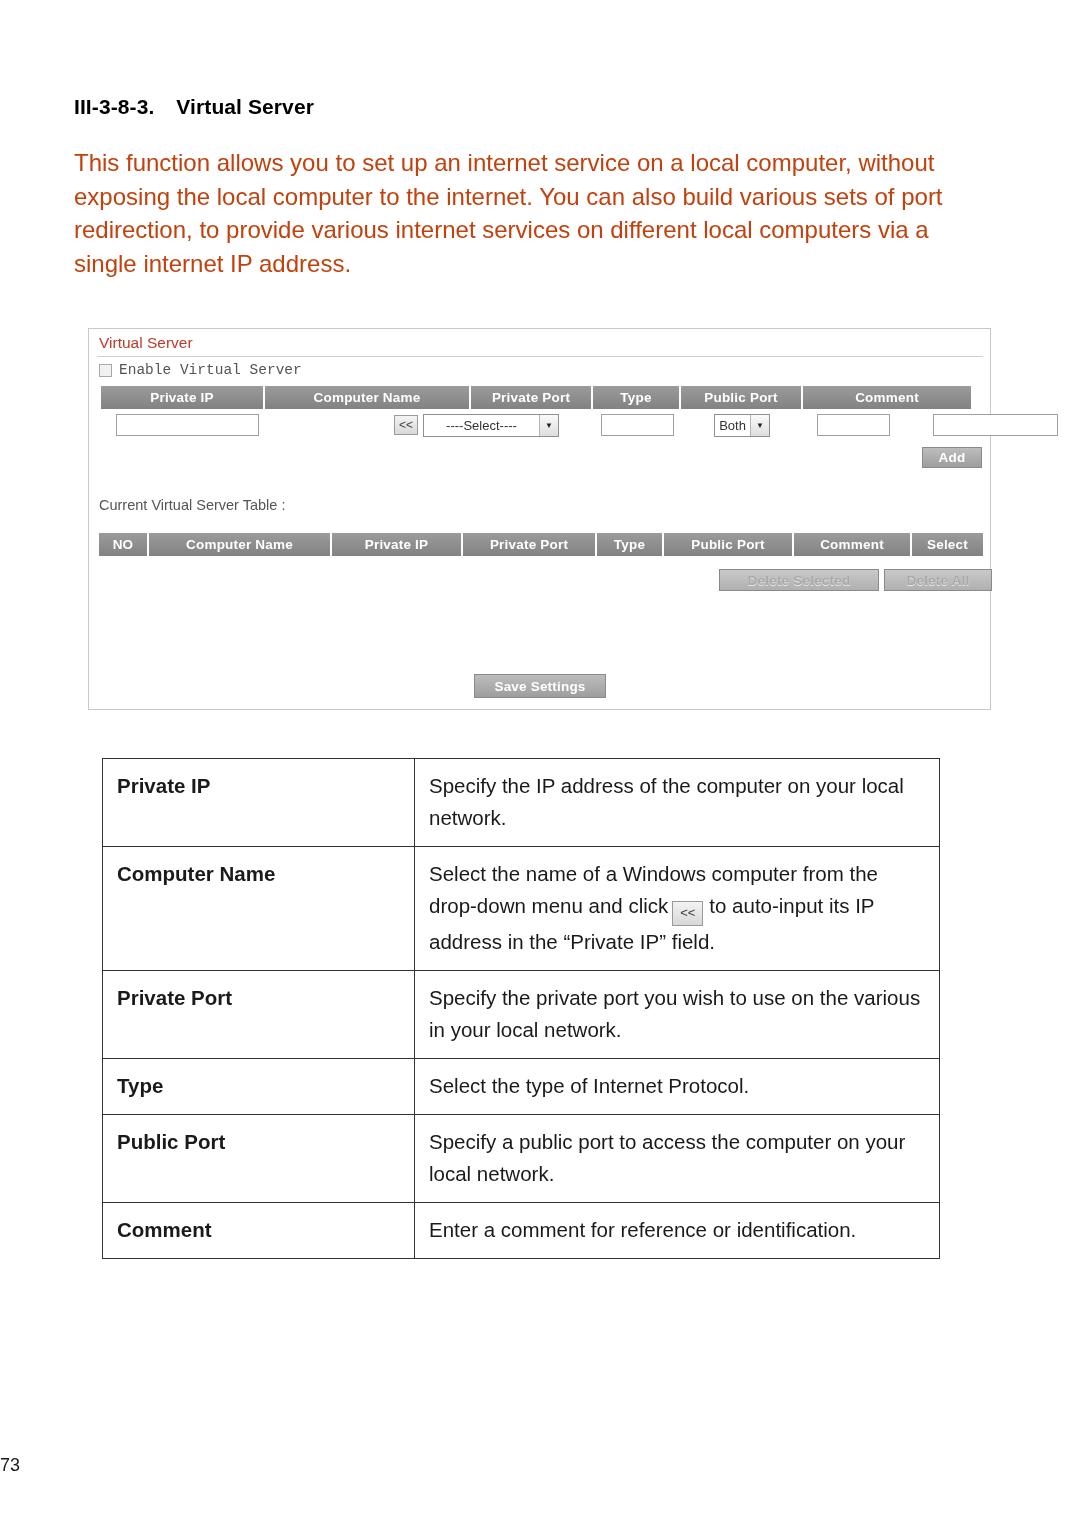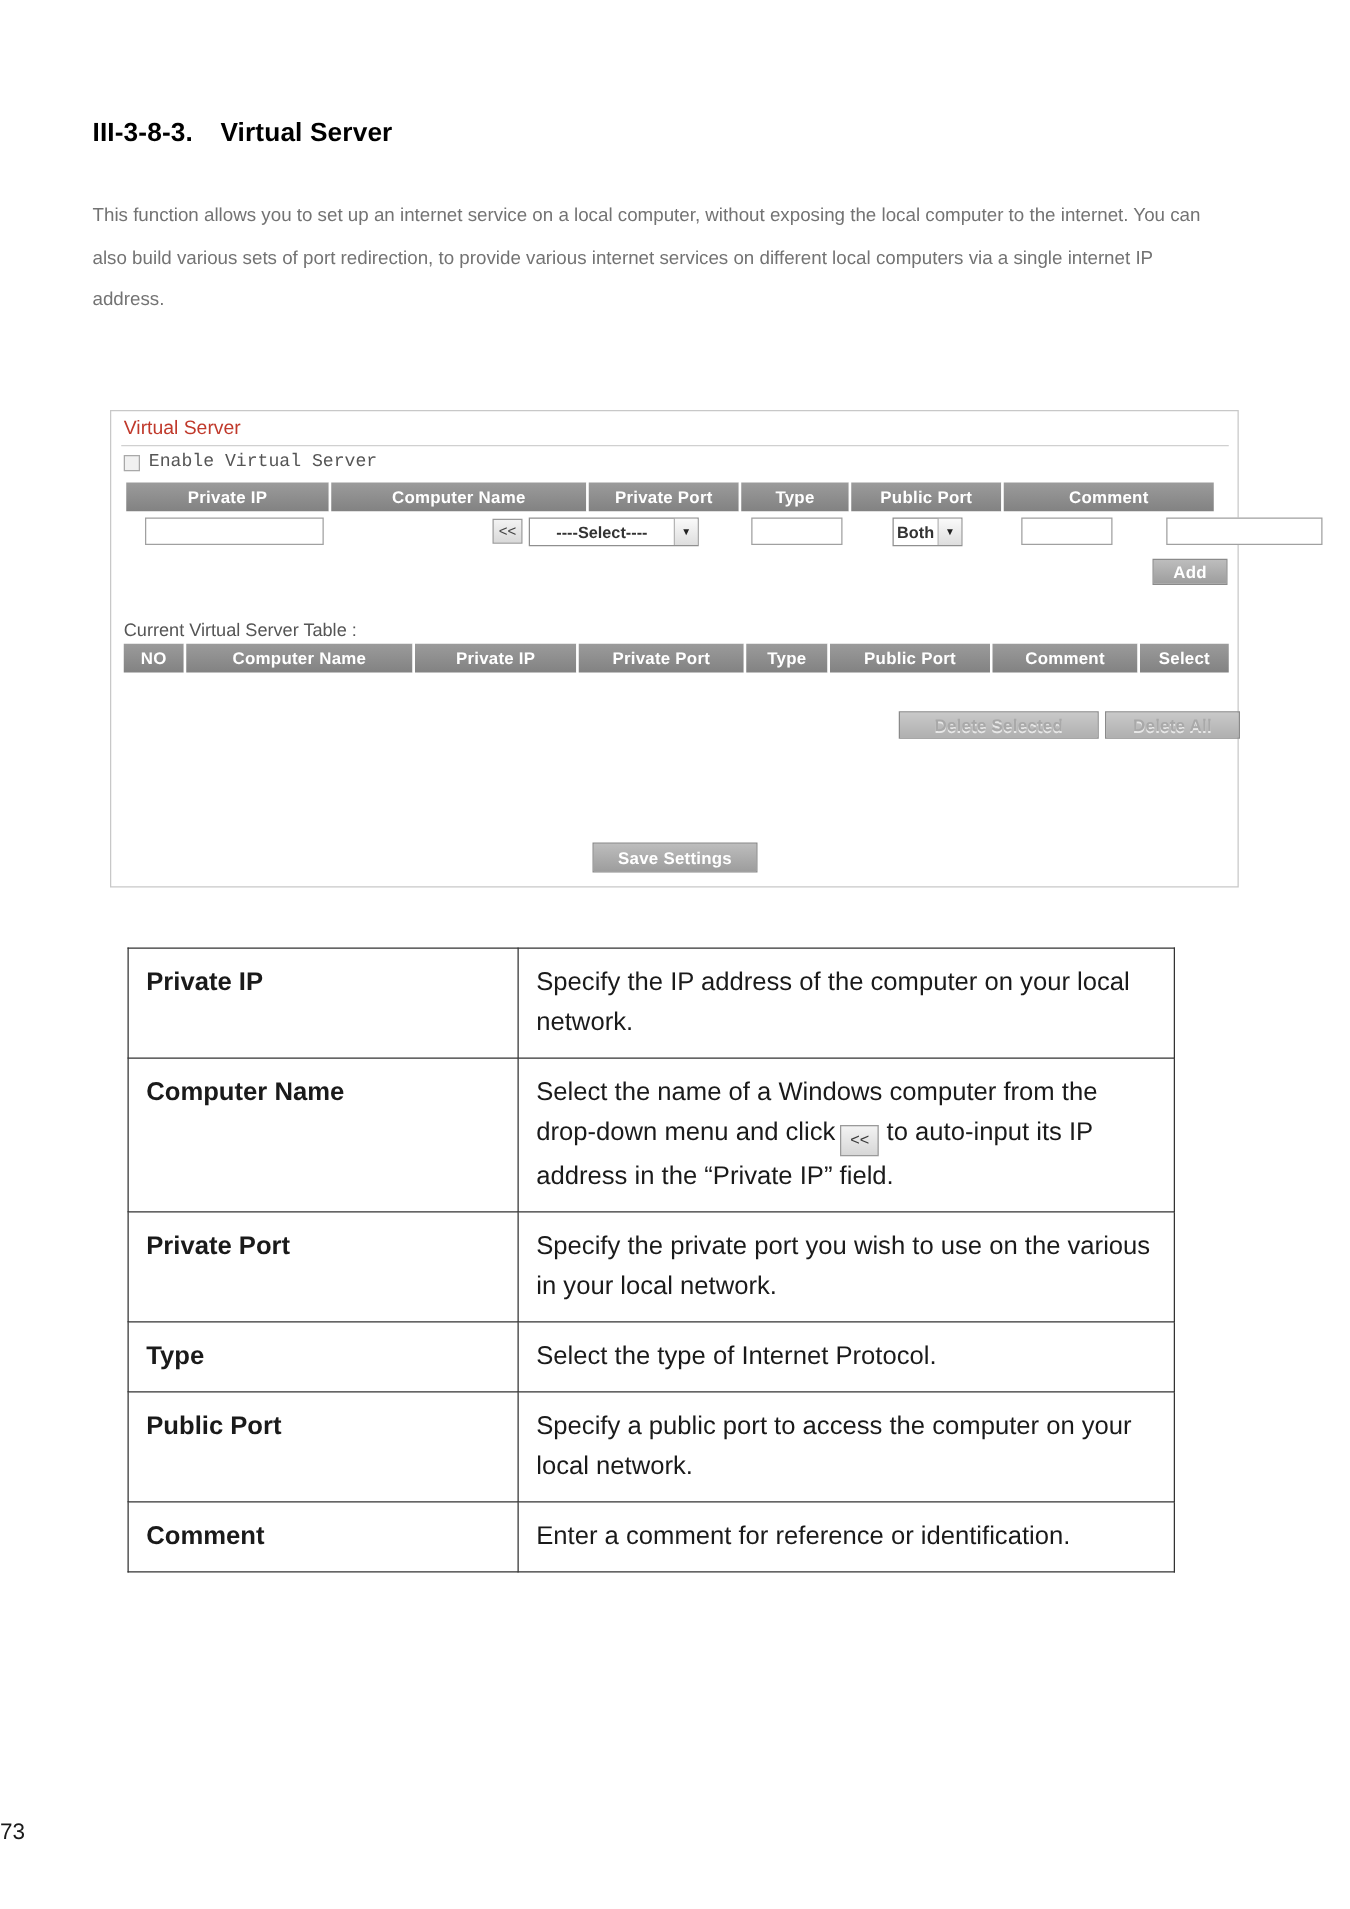--- a/index.html
+++ b/index.html
@@ -32,25 +32,25 @@
     letter-spacing: 0.1px;
   }
   .heading .num {
     margin-right: 22px;
   }
 
   
   .intro {
     position: absolute;
     left: 74px;
-    top: 156px;
+    top: 146px;
     width: 890px;
-    font-size: 15px;
+    font-size: 24px;
     line-height: 33.5px;
-    color: #737373;
+    color: #c2410c;
   }
 
   
   .uibox {
     position: absolute;
     left: 88px;
     top: 328px;
     width: 903px;
     height: 382px;
     background: #ffffff;
@@ -150,21 +150,20 @@
     position: absolute;
     height: 23px;
     border: 1px solid #8f8f8f;
     background: #ffffff;
     display: flex;
     align-items: center;
     box-sizing: border-box;
     font-size: 13px;
     color: #333;
     font-family: "Liberation Sans", sans-serif;
-    font-weight: bold;
   }
   .selectbox .sel-text {
     flex: 1;
     text-align: center;
     white-space: nowrap;
     overflow: hidden;
   }
   .selectbox .arrow {
     width: 19px;
     height: 100%;
@@ -297,21 +296,21 @@
         <span class="arrow">▼</span>
       </div>
       <input class="tbox" style="left: 716px; top: 0px; width: 73px;" value="">
       <input class="tbox" style="left: 832px; top: 0px; width: 125px;" value="">
     </div>
 
     <div class="btn-grey" style="left:833px; top:118px; width:60px; height:21px;">Add</div>
 
     <div class="cur-label">Current Virtual Server Table :</div>
 
-    <div class="hdr-row" style="left:10px; top:186px; width:884px;">
+    <div class="hdr-row" style="left:10px; top:204px; width:884px;">
       <div class="hdr-cell" style="width:50px;">NO</div>
       <div class="hdr-cell" style="width:183px;">Computer Name</div>
       <div class="hdr-cell" style="width:131px;">Private IP</div>
       <div class="hdr-cell" style="width:134px;">Private Port</div>
       <div class="hdr-cell" style="width:67px;">Type</div>
       <div class="hdr-cell" style="width:130px;">Public Port</div>
       <div class="hdr-cell" style="width:118px;">Comment</div>
       <div class="hdr-cell" style="width:71px;">Select</div>
     </div>
 

